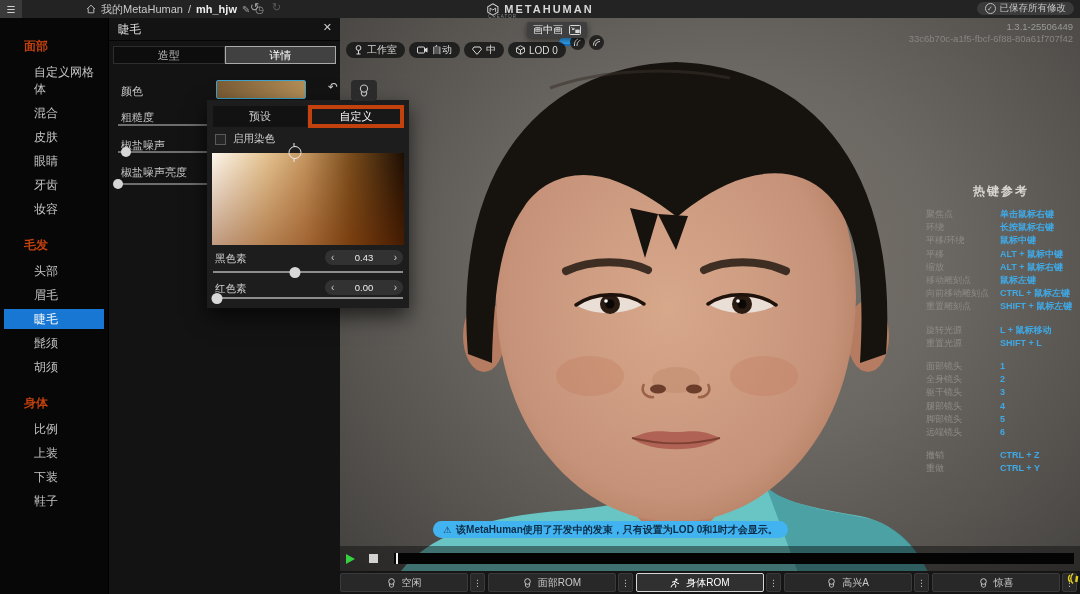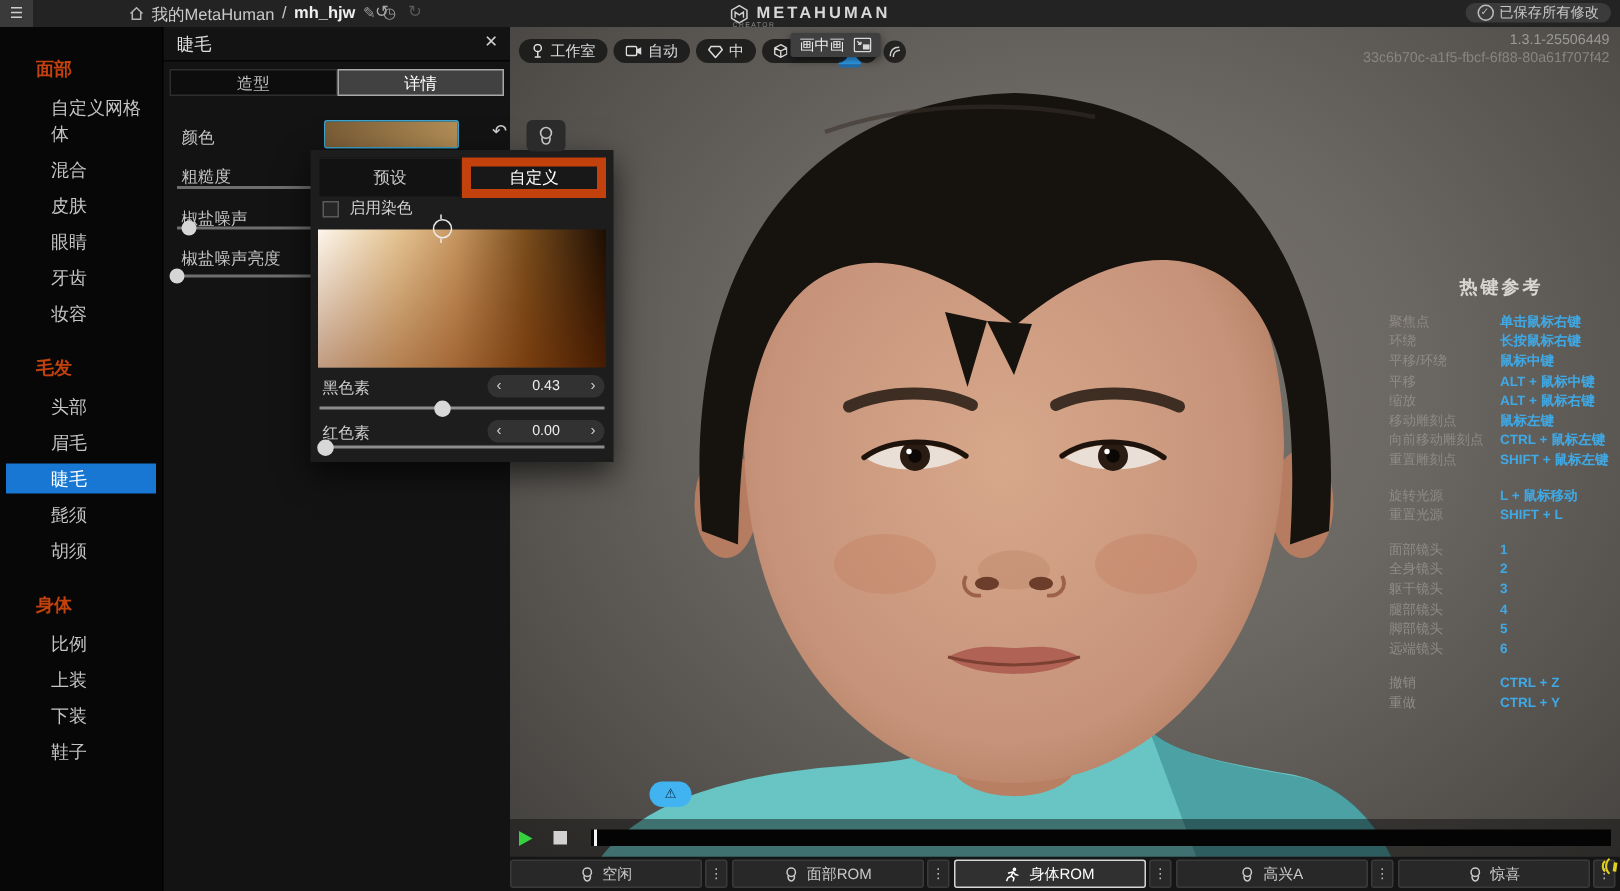--- a/index.html
+++ b/index.html
@@ -43,21 +43,21 @@
           background:linear-gradient(90deg,#7a5c36,#b28d56);cursor:pointer;}
   .reset-btn{position:absolute;left:219px;top:62px;font-size:12px;color:#cfcfcf;cursor:pointer;}
   .pslider{position:absolute;left:9px;width:150px;height:12px;}
   .pslider .track{position:absolute;left:0;right:0;top:5px;height:2px;background:#6e6e6e;}
   .pslider .handle{position:absolute;top:1px;width:10px;height:10px;border-radius:50%;background:#d6d6d6;transform:translateX(-50%);cursor:pointer;}
   
   .popup{position:absolute;left:207px;top:100px;width:202px;height:208px;background:#1d1d1d;z-index:25;
          box-shadow:0 8px 20px rgba(0,0,0,.65);}
   .popup .tabs{position:absolute;left:5px;right:5px;top:5px;height:20px;display:grid;grid-template-columns:1fr 1fr;}
   .popup .tab{display:flex;align-items:center;justify-content:center;font-size:11px;color:#c9c9c9;background:#121212;border:1px solid #1d1d1d;box-sizing:border-box;cursor:pointer;}
-  .popup .tab.active{background:#181818;border:6px solid #c2410c;color:#fff;}
+  .popup .tab.active{background:#181818;border:4px solid #c2410c;color:#fff;}
   .chkrow{position:absolute;left:8px;top:32px;display:flex;align-items:center;gap:7px;}
   .chkbox{width:11px;height:11px;background:#262626;border:1px solid #5a5a5a;box-sizing:border-box;cursor:pointer;}
   .chklabel{font-size:10.5px;color:#d2d2d2;}
   .grad{position:absolute;left:5px;top:53px;width:192px;height:92px;cursor:crosshair;
         background:linear-gradient(180deg,rgba(0,0,0,0) 0%,rgba(120,45,0,0.45) 100%),
                    linear-gradient(90deg,#fdf7ec 0%,#e4c391 28%,#c69660 48%,#7a4d1c 72%,#1c0e03 100%);}
   .ring{position:absolute;top:-7px;width:13px;height:13px;border:1.6px solid #ececec;border-radius:50%;transform:translateX(-50%);box-sizing:border-box;}
   .ring:before,.ring:after{content:"";position:absolute;left:4.3px;width:1.4px;height:3px;background:#ececec;}
   .ring:before{top:-4px;} .ring:after{bottom:-4px;}
   .cp-label{position:absolute;left:8px;font-size:10.5px;color:#cfcfcf;}
@@ -68,21 +68,21 @@
   .cpslider{position:absolute;left:6px;right:6px;height:12px;}
   .cpslider .track{position:absolute;left:0;right:0;top:5px;height:2px;background:#8d8d8d;}
   .cpslider .handle{position:absolute;top:1px;width:11px;height:11px;border-radius:50%;background:#d8d8d8;transform:translateX(-50%);cursor:pointer;}
   
   .viewport{position:absolute;left:340px;top:18px;right:0;bottom:0;overflow:hidden;
             background:radial-gradient(ellipse at 52% 42%, #7b766e 0%, #6b6762 40%, #56534f 72%, #403e3b 100%);}
   .figure{position:absolute;left:0;top:0;}
   
   .vtoolbar{position:absolute;left:6px;top:8px;display:flex;gap:4px;align-items:center;z-index:5;}
   .pill{height:16px;border-radius:9px;background:rgba(22,22,22,.85);display:flex;align-items:center;gap:4px;
-        padding:0 8px;font-size:10px;color:#dcdcdc;cursor:pointer;}
+        padding:0 8px;font-size:10px;color:#dcdcdc;cursor:pointer;margin-top:16px;}
   .circ{width:15px;height:15px;border-radius:50%;background:rgba(25,25,25,.85);display:flex;align-items:center;justify-content:center;cursor:pointer;}
   .capbtn{position:absolute;left:218px;top:15px;cursor:pointer;z-index:4;}
   .pip-tip{position:absolute;left:181px;top:-4px;height:16px;background:#3f3f3f;border-radius:2px;display:flex;align-items:center;gap:6px;
            padding:0 6px;font-size:10px;color:#ededed;box-shadow:0 2px 6px rgba(0,0,0,.5);z-index:6;}
   
   .hotkeys{position:absolute;right:4px;top:165px;width:150px;z-index:5;}
   .hk-title{text-align:center;font-size:12px;font-weight:bold;letter-spacing:2px;color:#d9d5cf;margin-bottom:8px;}
   .hk-row{display:flex;align-items:baseline;line-height:13.2px;}
   .hk-label{flex:1;text-align:left;font-size:9px;color:#8f8b85;}
   .hk-val{width:76px;margin-left:6px;font-size:9px;font-weight:bold;color:#3fa9e6;}
@@ -427,20 +427,21 @@
           </div>
           <div class="hk-row">
             <span class="hk-label">重做</span>
             <span class="hk-val">CTRL + Y</span>
           </div>
         </div>
     </div>
 
     <div class="toast">
       <span class="warn">⚠</span>
+      <span>该MetaHuman使用了开发中的发束，只有设置为LOD 0和1时才会显示。</span>
     </div>
   </div>
 
   <div class="timeline">
     <div class="tl-top">
       <div class="playbtn"></div>
       <div class="stopbtn"></div>
       <div class="tl-bar">
         <div class="tl-playhead"></div>
       </div>

